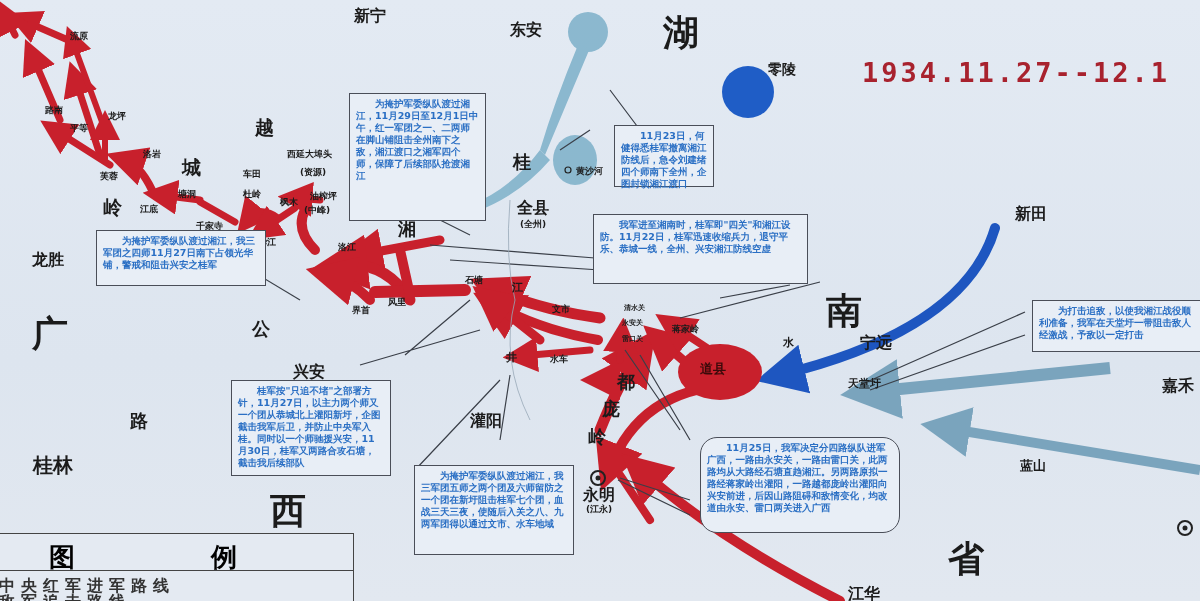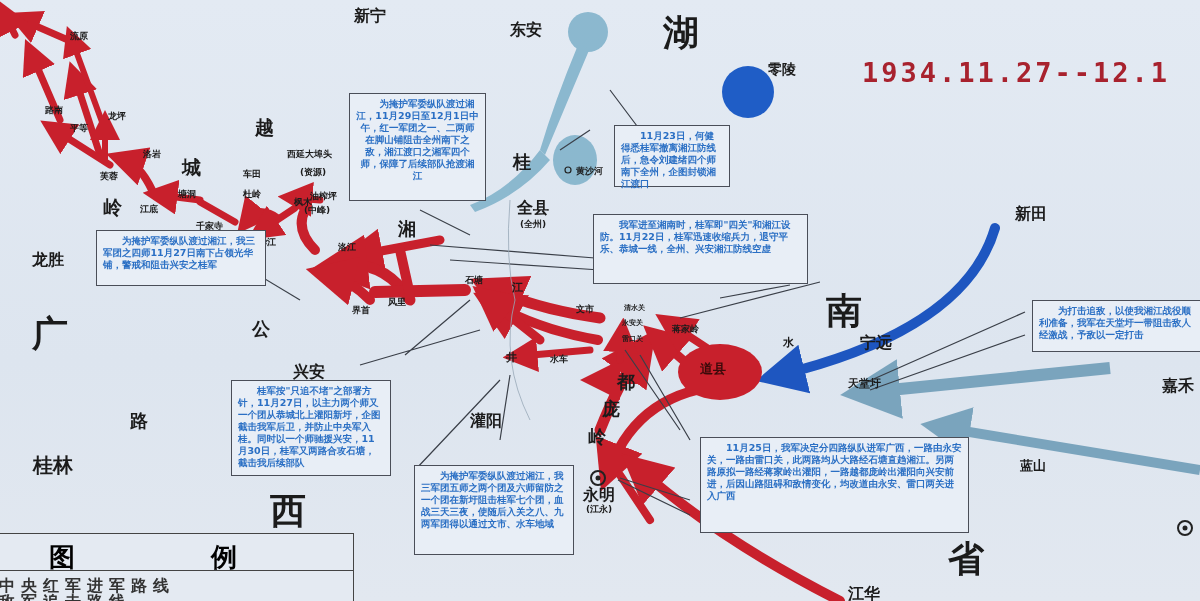--- a/index.html
+++ b/index.html
@@ -153,47 +153,47 @@
   <div class="lbl xs" style="left:108px;top:112px;">龙坪</div>
   <div class="lbl xs" style="left:70px;top:124px;">平等</div>
   <div class="lbl xs" style="left:45px;top:106px;">路南</div>
   <div class="lbl xs" style="left:100px;top:172px;">芙蓉</div>
   <div class="lbl xs" style="left:143px;top:150px;text-align:center;">洛岩</div>
   <div class="lbl xs" style="left:178px;top:190px;">塘洞</div>
   <div class="lbl xs" style="left:140px;top:205px;">江底</div>
   <div class="lbl xs" style="left:196px;top:222px;text-align:center;">千家寺</div>
   <div class="lbl xs" style="left:243px;top:170px;">车田</div>
   <div class="lbl xs" style="left:243px;top:190px;">杜岭</div>
-  <div class="lbl xs" style="left:270px;top:198px;padding-left:24px;">枫木</div>
+  <div class="lbl xs" style="left:256px;top:198px;padding-left:24px;">枫木</div>
   <div class="lbl xs" style="left:258px;top:238px;">华江</div>
   <div class="lbl xs" style="left:287px;top:150px;">西延大埠头</div>
   <div class="lbl xs" style="left:300px;top:168px;">(资源)</div>
   <div class="lbl xs" style="left:310px;top:192px;">油榨坪</div>
   <div class="lbl xs" style="left:304px;top:206px;">(中峰)</div>
   <div class="lbl xs" style="left:338px;top:243px;">洛江</div>
   <div class="lbl xs" style="left:352px;top:306px;">界首</div>
   <div class="lbl xs" style="left:388px;top:298px;">风里</div>
   <div class="lbl xs" style="left:465px;top:276px;">石塘</div>
-  <div class="lbl xs" style="left:552px;top:305px;margin-left:24px;">文市</div>
+  <div class="lbl xs" style="left:552px;top:305px;">文市</div>
   <div class="lbl xs" style="left:550px;top:355px;">水车</div>
   <div class="lbl s" style="left:506px;top:352px;">井</div>
   <div class="lbl xs" style="left:672px;top:325px;">蒋家岭</div>
   <div class="lbl" style="left:624px;top:305px;font-size:7px;">清水关</div>
   <div class="lbl" style="left:622px;top:320px;font-size:7px;">永安关</div>
   <div class="lbl" style="left:622px;top:336px;font-size:7px;">雷口关</div>
   <div class="lbl s" style="left:783px;top:337px;">水</div>
   <div class="lbl s" style="left:512px;top:282px;">江</div>
 
-  <div class="note" style="left:349px;top:93px;width:137px;height:108px;text-align:center;">为掩护军委纵队渡过湘江，11月29日至12月1日中午，红一军团之一、二两师在脚山铺阻击全州南下之敌，湘江渡口之湘军四个师，保障了后续部队抢渡湘江</div>
-  <div class="note" style="left:614px;top:125px;width:116px;height:62px;">11月23日，何健得悉桂军撤离湘江防线后，急令刘建绪四个师南下全州，企图封锁湘江渡口</div>
+  <div class="note" style="left:349px;top:93px;width:137px;height:128px;">为掩护军委纵队渡过湘江，11月29日至12月1日中午，红一军团之一、二两师在脚山铺阻击全州南下之敌，湘江渡口之湘军四个师，保障了后续部队抢渡湘江</div>
+  <div class="note" style="left:614px;top:125px;width:100px;height:62px;">11月23日，何健得悉桂军撤离湘江防线后，急令刘建绪四个师南下全州，企图封锁湘江渡口</div>
   <div class="note" style="left:593px;top:214px;width:215px;height:70px;">我军进至湘南时，桂军即"四关"和湘江设防。11月22日，桂军迅速收缩兵力，退守平乐、恭城一线，全州、兴安湘江防线空虚</div>
   <div class="note" style="left:96px;top:230px;width:170px;height:56px;">为掩护军委纵队渡过湘江，我三军团之四师11月27日南下占领光华铺，警戒和阻击兴安之桂军</div>
   <div class="note" style="left:231px;top:380px;width:160px;height:96px;">桂军按"只追不堵"之部署方针，11月27日，以主力两个师又一个团从恭城北上灌阳新圩，企图截击我军后卫，并防止中央军入桂。同时以一个师驰援兴安，11月30日，桂军又两路合攻石塘，截击我后续部队</div>
   <div class="note" style="left:414px;top:465px;width:160px;height:90px;">为掩护军委纵队渡过湘江，我三军团五师之两个团及六师留防之一个团在新圩阻击桂军七个团，血战三天三夜，使随后入关之八、九两军团得以通过文市、水车地域</div>
-  <div class="note" style="left:700px;top:437px;width:269px;height:96px;">11月25日，我军决定分四路纵队进军广西，一路由永安关，一路由雷口关，此两路均从大路经石塘直趋湘江。另两路原拟一路经蒋家岭出灌阳，一路越都庞岭出灌阳向兴安前进，后因山路阻碍和敌情变化，均改道由永安、雷口两关进入广西</div>
+  <div class="note" style="left:700px;top:437px;width:200px;height:96px;border-radius:17px;">11月25日，我军决定分四路纵队进军广西，一路由永安关，一路由雷口关，此两路均从大路经石塘直趋湘江。另两路原拟一路经蒋家岭出灌阳，一路越都庞岭出灌阳向兴安前进，后因山路阻碍和敌情变化，均改道由永安、雷口两关进入广西</div>
   <div class="note" style="left:1032px;top:300px;width:175px;height:52px;">为打击追敌，以使我湘江战役顺利准备，我军在天堂圩一带阻击敌人经激战，予敌以一定打击</div>
 
   <div class="legend">
     <div class="hdr">
       <span class="h1">图</span>
       <span class="h2">例</span>
     </div>
     <div class="row" style="top:42px;">中央红军进军路线</div>
     <div class="row" style="top:58px;">敌军追击路线</div>
   </div>

